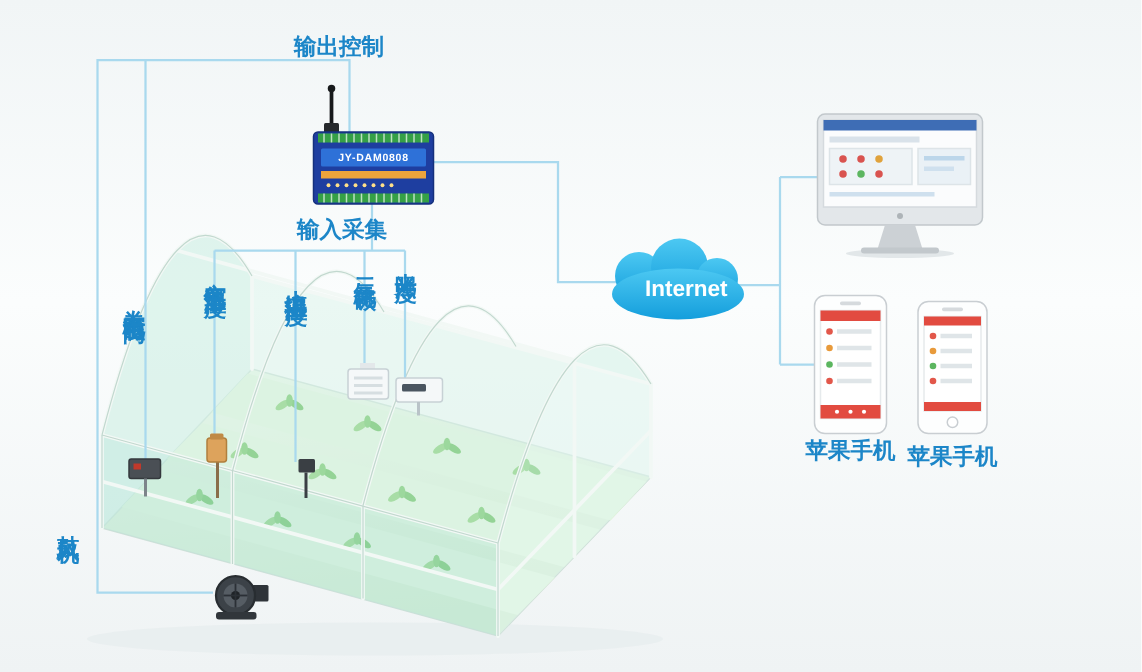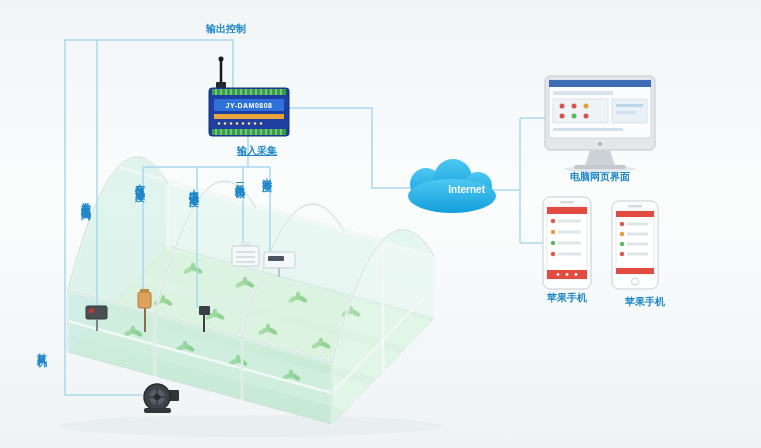--- a/index.html
+++ b/index.html
@@ -3,21 +3,21 @@
 <meta charset="utf-8">
 <style>
   * { margin:0; padding:0; box-sizing:border-box; }
   html,body { background:#ffffff; font-family:"Liberation Sans", sans-serif; }
   .stage {
     position:relative; width:761px; height:448px; overflow:hidden;
     background:linear-gradient(180deg,#f1f5f6 0%,#fbfdfd 45%,#eff3f4 100%);
   }
   .stage svg { position:absolute; left:0; top:0; }
   .label {
-    position:absolute; color:#1c86c8; font-weight:bold; font-size:10px;
+    position:absolute; color:#1c86c8; font-weight:bold; font-size:15px;
     text-align:center; line-height:1.15; white-space:nowrap;
     font-family:"Liberation Sans", sans-serif;
   }
   .v-label {
     writing-mode:vertical-rl; text-orientation:upright;
     letter-spacing:2px; white-space:normal;
   }
   .cloud-label { color:#ffffff; width:66px; }
   .dev-label {
     position:absolute; left:216px; top:100px; width:66px; height:11px;
@@ -261,36 +261,35 @@
         <rect x="627" y="242.5" width="21" height="3" fill="#dfe5e8"></rect>
       <circle cx="622" cy="254" r="2.2" fill="#e2574a"></circle>
         <rect x="627" y="252.5" width="21" height="3" fill="#dfe5e8"></rect>
       <rect x="616" y="268" width="38" height="6" fill="#e24b40"></rect>
       <circle cx="635" cy="281.5" r="3.5" fill="#ffffff" stroke="#c9ced2"></circle>
     </g>
   </svg>
 
   <div class="label" style="left:190px; top:23px; width:72px;">输出控制</div>
 
-  <div class="label" style="left:225px; top:145px; width:64px;text-decoration:underline;">输入采集</div>
+  <div class="label" style="left:196px; top:145px; width:64px;">输入采集</div>
 
   <div class="label v-label" style="left:134px; top:176px;">空气温湿度</div>
 
   <div class="label v-label" style="left:188px; top:181px;">土壤温湿度</div>
 
   <div class="label v-label" style="left:234px; top:174px;">二氧化碳</div>
 
   <div class="label v-label" style="left:261px; top:170px;">光照度</div>
 
   <div class="label v-label" style="left:80px; top:194px;">卷帘电磁阀</div>
 
   <div class="label v-label" style="left:36px; top:345px;">鼓风机</div>
 
   <div class="label cloud-label" style="left:419px; top:184px;text-align:right;">Internet</div>
 
-  <div class="label" style="left:548px; top:171px; width:104px;">电脑网页界面</div>
 
   <div class="label" style="left:537px; top:292px; width:60px;">苹果手机</div>
 
   <div class="label" style="left:605px; top:296px; width:60px;text-align:right;">苹果手机</div>
 
   <div class="dev-label">JY-DAM0808</div>
 </div>
 
 </body></html>

